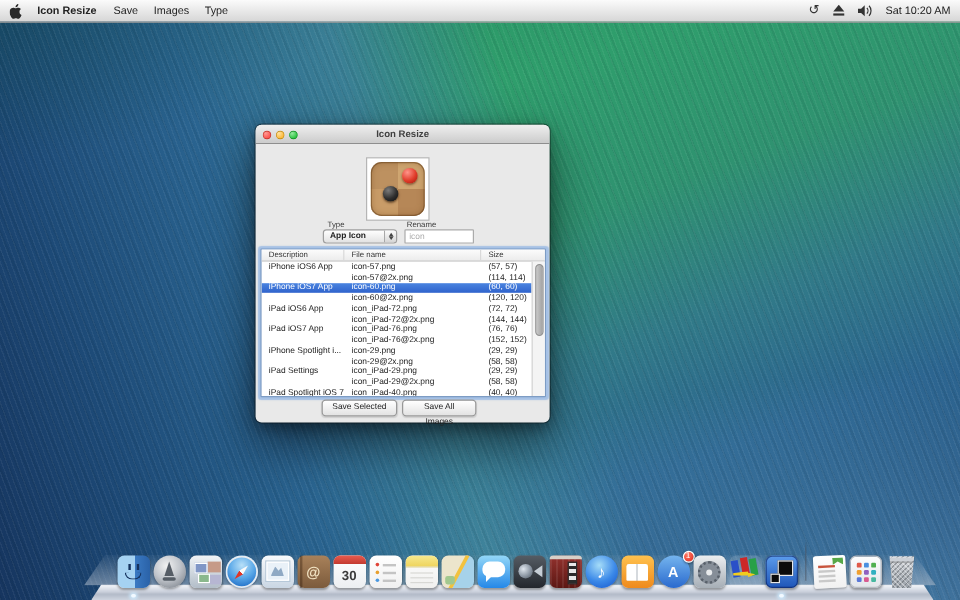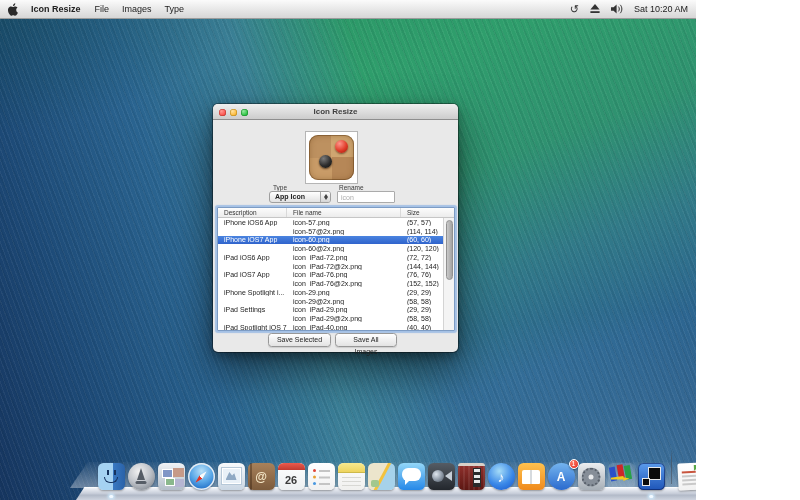--- a/index.html
+++ b/index.html
@@ -1,21 +1,21 @@
 <!DOCTYPE html>
 <html><head>
 <meta charset="utf-8">
 <style>
   * { margin:0; padding:0; box-sizing:border-box; }
   html,body { width:800px; height:500px; }
   body { font-family:"Liberation Sans","DejaVu Sans",sans-serif; overflow:hidden; }
 
   
   .desktop {
-    position:relative; width:696px; height:500px; overflow:hidden;
+    position:relative; width:800px; height:500px; overflow:hidden;
     background:
       radial-gradient(120% 80% at 96% 102%, rgba(98,160,198,0.55) 0%, rgba(98,160,198,0) 50%),
       radial-gradient(70% 55% at -5% -6%, rgba(10,66,56,0.45) 0%, rgba(10,66,56,0) 60%),
       linear-gradient(73deg, #16355f 0%, #1d4a77 14%, #2a6490 30%, #3a7f95 44%, rgba(58,127,149,0) 58%),
       linear-gradient(160deg, #279061 0%, #2f9e6c 28%, #2f9270 45%, #317a88 60%, #2c6590 75%, #224f7d 90%, #1c4270 100%);
   }
   .desktop::before {
     content:""; position:absolute; inset:0; pointer-events:none;
     background:
       repeating-linear-gradient(70deg, rgba(255,255,255,0.05) 0 1px, rgba(0,0,0,0) 1px 4px),
@@ -284,21 +284,21 @@
 
   <div class="menubar">
     <div class="mb-left">
       <span class="apple">
         <svg class="svgline" width="11" height="13" viewBox="0 0 11 13">
             <path fill="#2a2a2a" d="M8.2 6.9c0-1.5 1.2-2.2 1.3-2.3-.7-1-1.8-1.2-2.2-1.2-.9-.1-1.8.5-2.3.5-.5 0-1.2-.5-2-.5-1 0-2 .6-2.5 1.5-1.1 1.9-.3 4.7.8 6.2.5.8 1.1 1.6 1.9 1.6.8 0 1.1-.5 2-.5s1.2.5 2 .5 1.4-.8 1.9-1.5c.6-.9.8-1.7.8-1.8-.1 0-1.7-.6-1.7-2.5z"></path>
             <path fill="#2a2a2a" d="M6.7 2.2c.4-.5.7-1.2.6-1.9-.6 0-1.3.4-1.7.9-.4.4-.7 1.1-.6 1.8.7.1 1.3-.3 1.7-.8z"></path>
           </svg>
       </span>
       <span class="mb-app">Icon Resize</span>
-      <span class="mb-item">File</span>
+      <span class="mb-item">Save</span>
       <span class="mb-item">Images</span>
       <span class="mb-item">Type</span>
     </div>
     <div class="mb-right">
       <span class="mb-ico">↺</span>
       <span class="mb-ico">
         <svg class="svgline" width="10" height="10" viewBox="0 0 10 10">
             <path d="M5 0l4.6 5.6H.4z" fill="#333"></path>
             <rect x="0.4" y="7.2" width="9.2" height="1.8" fill="#333"></rect>
           </svg>
@@ -427,21 +427,21 @@
         <span class="run-dot"></span>
       </div>
       <div class="di di-launchpad"></div>
       <div class="di di-mission-control"></div>
       <div class="di di-safari"></div>
       <div class="di di-mail"></div>
       <div class="di di-contacts">
         <span class="di-glyph">@</span>
       </div>
       <div class="di di-calendar">
-        <span class="di-label">26</span>
+        <span class="di-label">30</span>
       </div>
       <div class="di di-reminders"></div>
       <div class="di di-notes"></div>
       <div class="di di-maps"></div>
       <div class="di di-messages"></div>
       <div class="di di-facetime"></div>
       <div class="di di-photo-booth"></div>
       <div class="di di-itunes">
         <span class="di-glyph">♪</span>
       </div>

